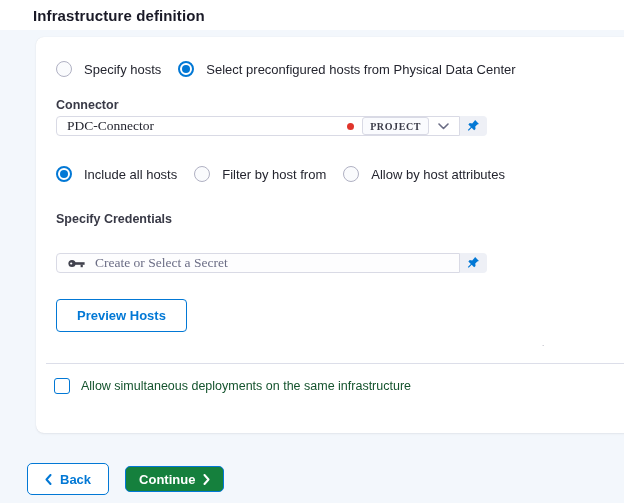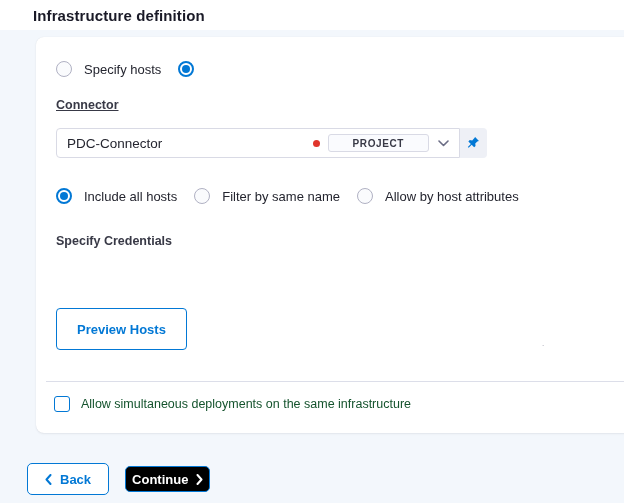--- a/index.html
+++ b/index.html
@@ -35,50 +35,50 @@
     border:1px solid #b0b1c3; background:#fafbfd; flex:none;
   }
   .radio.selected { border:2.5px solid #0278d5; background:#fff; position:relative; }
   .radio.selected::after {
     content:""; position:absolute; inset:2px; border-radius:50%; background:#0278d5;
   }
   .radio-label { font-size:13px; color:#24252f; }
 
   
   .field-label { font-size:12.5px; font-weight:700; color:#383946; }
-  .lbl-connector { margin:21px 0 16px;text-decoration:underline; }
+  .lbl-connector { margin:21px 0 4px; }
   .lbl-credentials { margin:30px 0 27px; }
 
   
-  .input-row { display:flex; width:431px; height:30px; }
+  .input-row { display:flex; width:431px; height:20px;font-family:Liberation Serif, serif; }
   .input-main {
     flex:1; display:flex; align-items:center;
     border:1px solid #d9dae5; border-radius:4px 0 0 4px;
     background:#ffffff; padding:0 8px 0 10px; min-width:0;
   }
   .input-value { flex:1; font-size:13.5px; color:#24252f; white-space:nowrap; overflow:hidden; }
   .status-dot { width:7px; height:7px; border-radius:50%; background:#e0352b; flex:none; margin-right:8px; }
   .scope-badge {
     font-size:10px; font-weight:700; letter-spacing:.6px; color:#383946;
     background:#fafbfe; border:1px solid #d9dae5; border-radius:3px;
-    padding:3px 24px 2px; flex:none; margin-right:9px;
+    padding:3px 7px 2px; flex:none; margin-right:9px;
   }
   .chevron-down { flex:none; display:flex; align-items:center; margin-right:2px; }
   .pin-box {
     width:27px; flex:none; background:#eef0f6; border-radius:0 4px 4px 0;
     display:flex; align-items:center; justify-content:center; cursor:pointer;
     border:1px solid #eef0f6; border-left:none;
   }
   .secret-main { background:#fdfdfe; cursor:pointer; }
   .key-icon { flex:none; margin-right:9px; display:flex; align-items:center; }
   .secret-placeholder { font-size:13.5px; color:#6b6d85; }
 
   
   .preview-btn {
-    margin-top:33px; height:42px; padding:0 20px;
+    margin-top:26px; height:33px; padding:0 20px;
     background:#ffffff; border:1px solid #0278d5; border-radius:4px;
     color:#0278d5; font-size:13px; font-weight:700;
     font-family:"Liberation Sans",sans-serif; cursor:pointer;
     display:inline-flex; align-items:center;
   }
 
   
   .divider { margin:31px 0 0 10px; border:none; border-top:1px solid #dcdee9; }
   .stray-mark {
     position:absolute; top:303px; left:506px;
@@ -92,41 +92,42 @@
     background:#ffffff; flex:none; cursor:pointer;
   }
   .checkbox-label { font-size:12.5px; color:#14532d; }
 
   
   .footer { display:flex; align-items:center; gap:16px; margin-top:30px; padding-left:27px; }
   .btn { height:26px; border-radius:5px; font-size:13px; font-weight:700;
          font-family:"Liberation Sans",sans-serif; cursor:pointer;
          display:inline-flex; align-items:center; gap:8px; }
   .btn-back { background:#ffffff; border:1.5px solid #0278d5; color:#0278d5; padding:15px 17px; }
-  .btn-continue { background:#000000; border:1.5px solid #0278d5; color:#ffffff; padding:0 6px; }
+  .btn-continue { background:#15803d; border:1.5px solid #0278d5; color:#ffffff; padding:0 13px; }
   .icon { display:inline-flex; align-items:center; }
 </style>
 </head>
 <body>
 
 <div class="header">
   <span class="page-title">Infrastructure definition</span>
 </div>
 
 <div class="card">
   <div class="card-inner">
 
     
     <div class="radio-row">
       <div class="radio-option">
         <span class="radio"></span>
         <span class="radio-label">Specify hosts</span>
       </div>
       <div class="radio-option">
         <span class="radio selected"></span>
+        <span class="radio-label">Select preconfigured hosts from Physical Data Center</span>
       </div>
     </div>
 
     
     <div class="field-label lbl-connector">Connector</div>
     <div class="input-row">
       <div class="input-main">
         <span class="input-value">PDC-Connector</span>
         <span class="status-dot"></span>
         <span class="scope-badge">PROJECT</span>
@@ -146,30 +147,50 @@
     </div>
 
     
     <div class="radio-row" style="margin-top:30px;">
       <div class="radio-option">
         <span class="radio selected"></span>
         <span class="radio-label">Include all hosts</span>
       </div>
       <div class="radio-option">
         <span class="radio"></span>
-        <span class="radio-label">Filter by same name</span>
+        <span class="radio-label">Filter by host from</span>
       </div>
       <div class="radio-option">
         <span class="radio"></span>
         <span class="radio-label">Allow by host attributes</span>
       </div>
     </div>
 
     
     <div class="field-label lbl-credentials">Specify Credentials</div>
+    <div class="input-row">
+      <div class="input-main secret-main">
+        <span class="key-icon icon">
+          <svg width="19" height="13" viewBox="0 0 19 13">
+            <circle cx="5" cy="6.5" r="3.6" fill="#41424e"></circle>
+            <circle cx="4.2" cy="6.5" r="1.1" fill="#fdfdfe"></circle>
+            <rect x="8" y="5.2" width="9.6" height="2.6" fill="#41424e"></rect>
+            <rect x="13.6" y="7.6" width="2.2" height="2.6" fill="#41424e"></rect>
+          </svg>
+        </span>
+        <span class="secret-placeholder">Create or Select a Secret</span>
+      </div>
+      <div class="pin-box">
+        <span class="icon">
+          <svg width="14" height="14" viewBox="0 0 16 16">
+              <path fill="#0278d5" d="M10.4 1.2 L14.8 5.6 L12.9 6.2 L10.6 8.5 L10.9 11.3 L9.3 12.9 L6.5 10.1 L3.1 13.5 L2.1 12.5 L5.5 9.1 L2.7 6.3 L4.3 4.7 L7.1 5 L9.4 2.7 Z"></path>
+            </svg>
+        </span>
+      </div>
+    </div>
 
     
     <button class="preview-btn">Preview Hosts</button>
   </div>
 
   <span class="stray-mark">.</span>
   <hr class="divider">
 
   <div class="checkbox-row">
     <span class="checkbox"></span>

